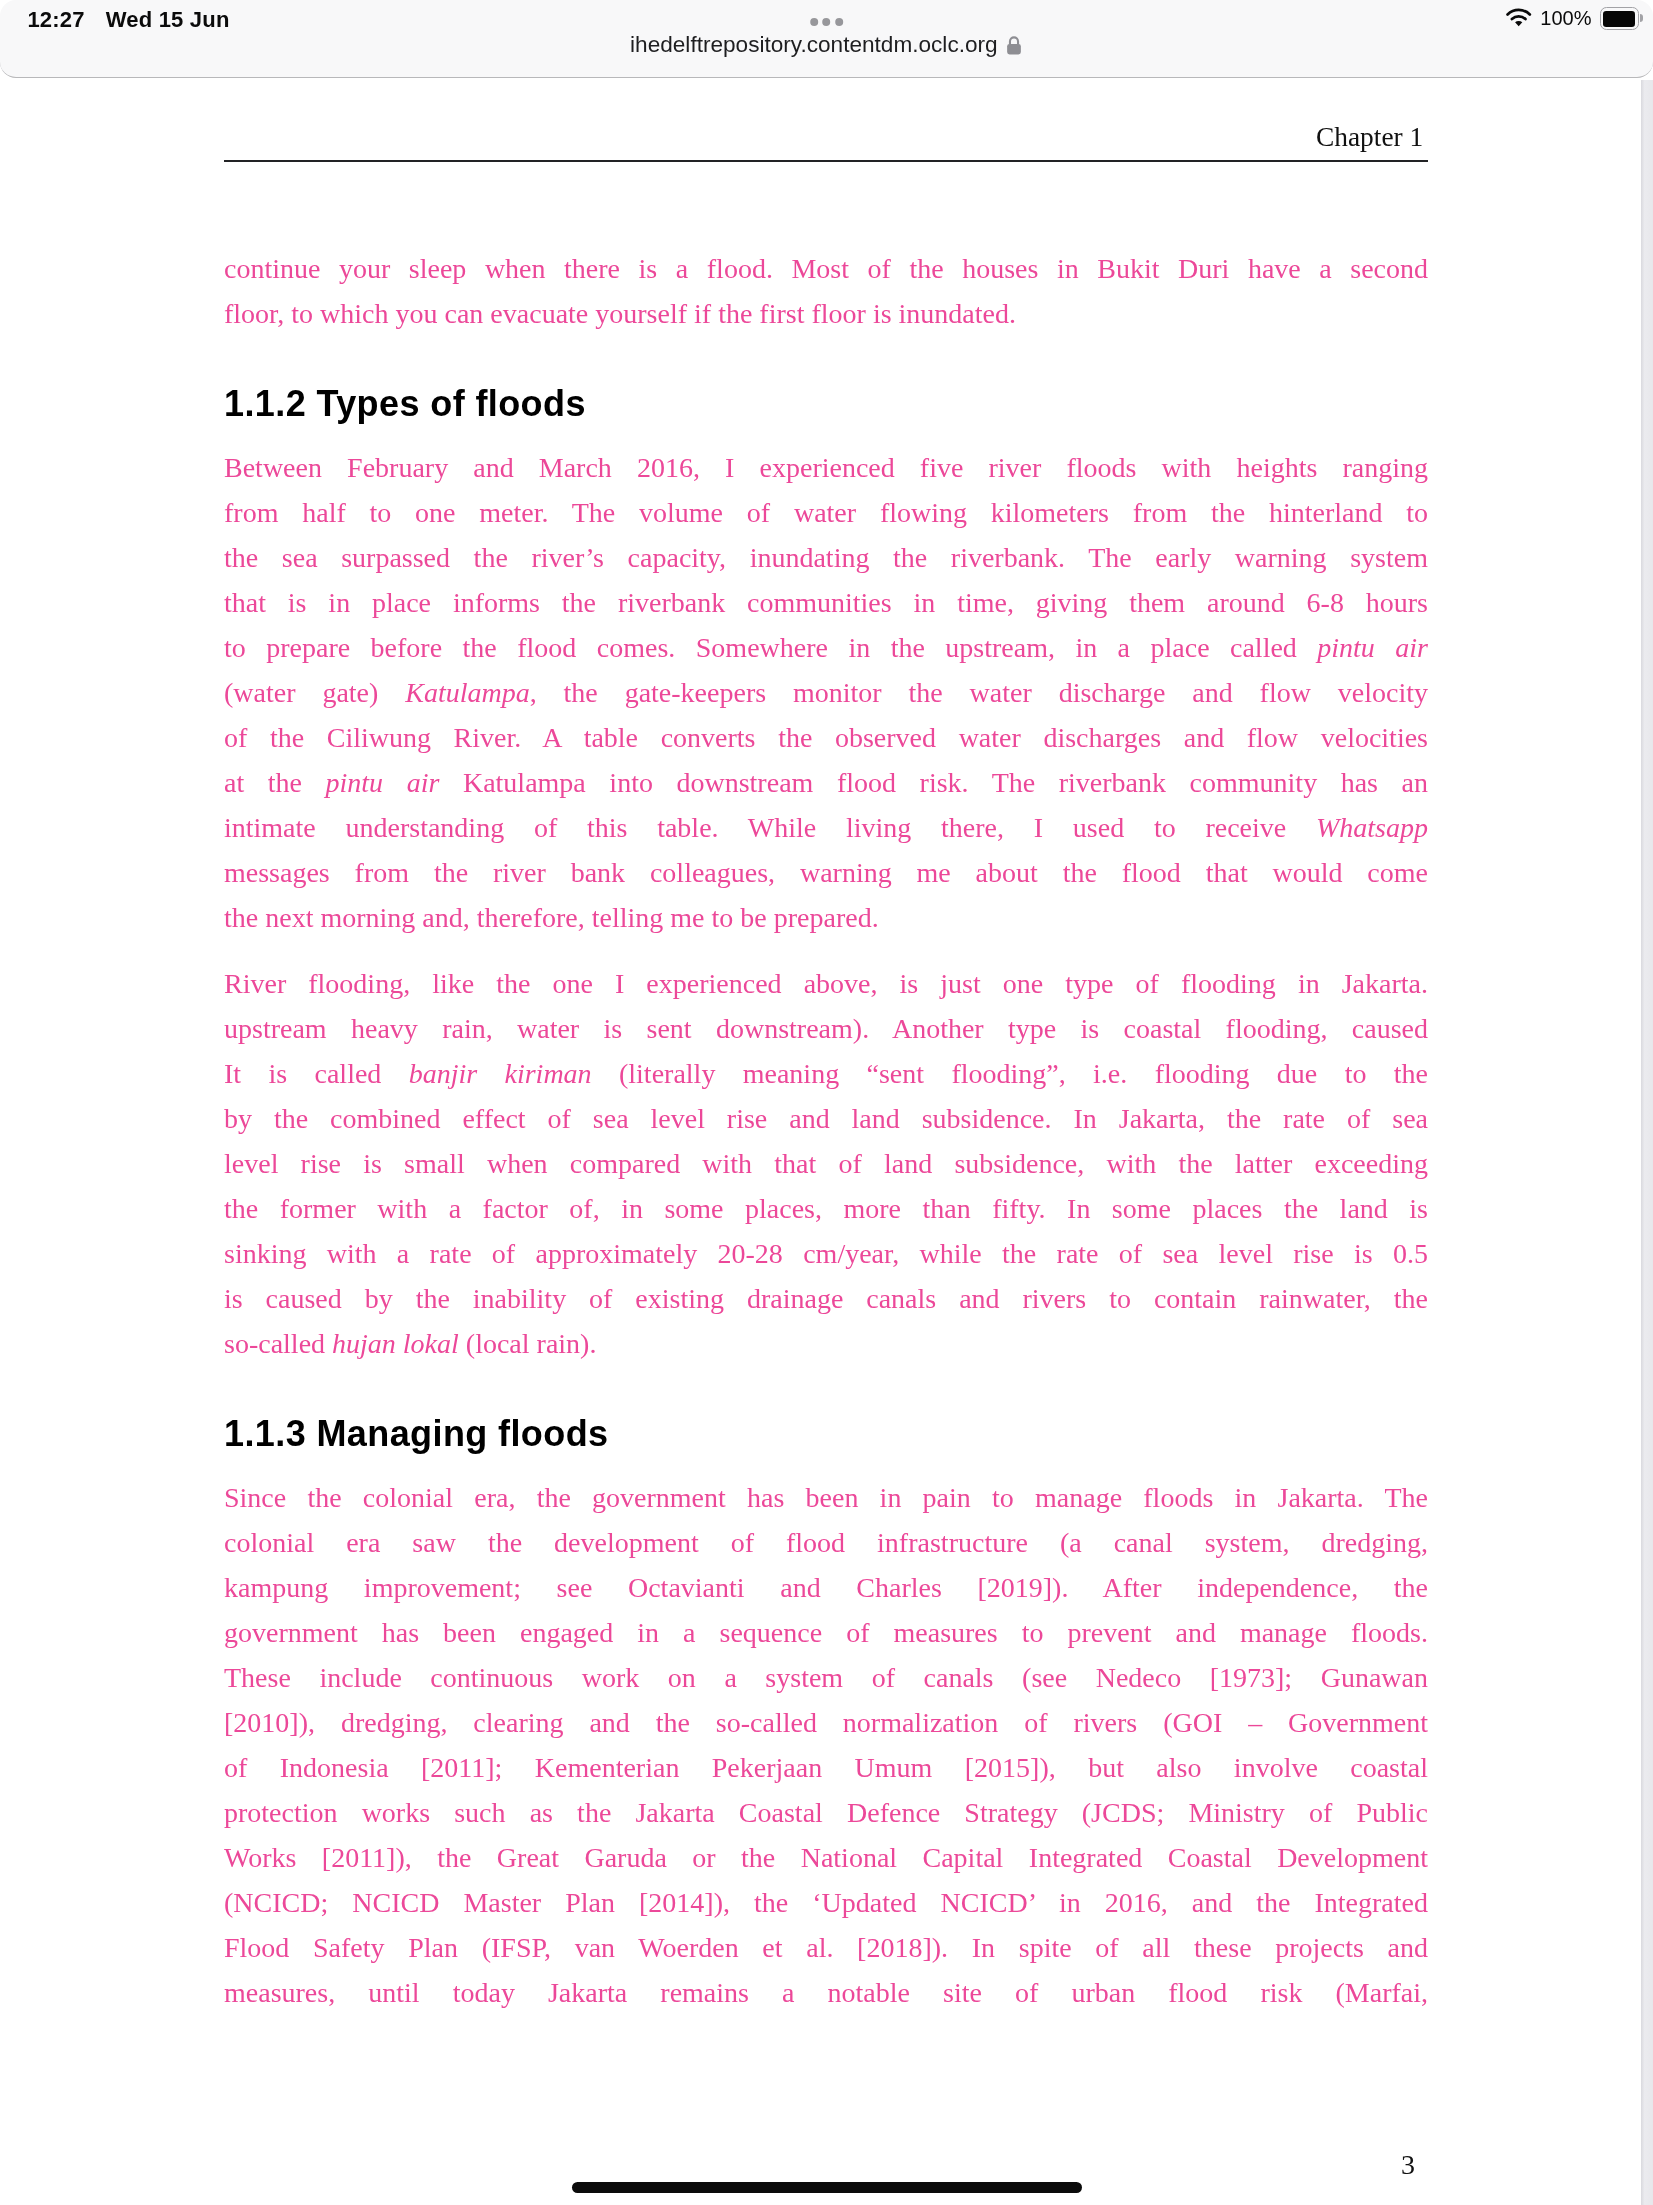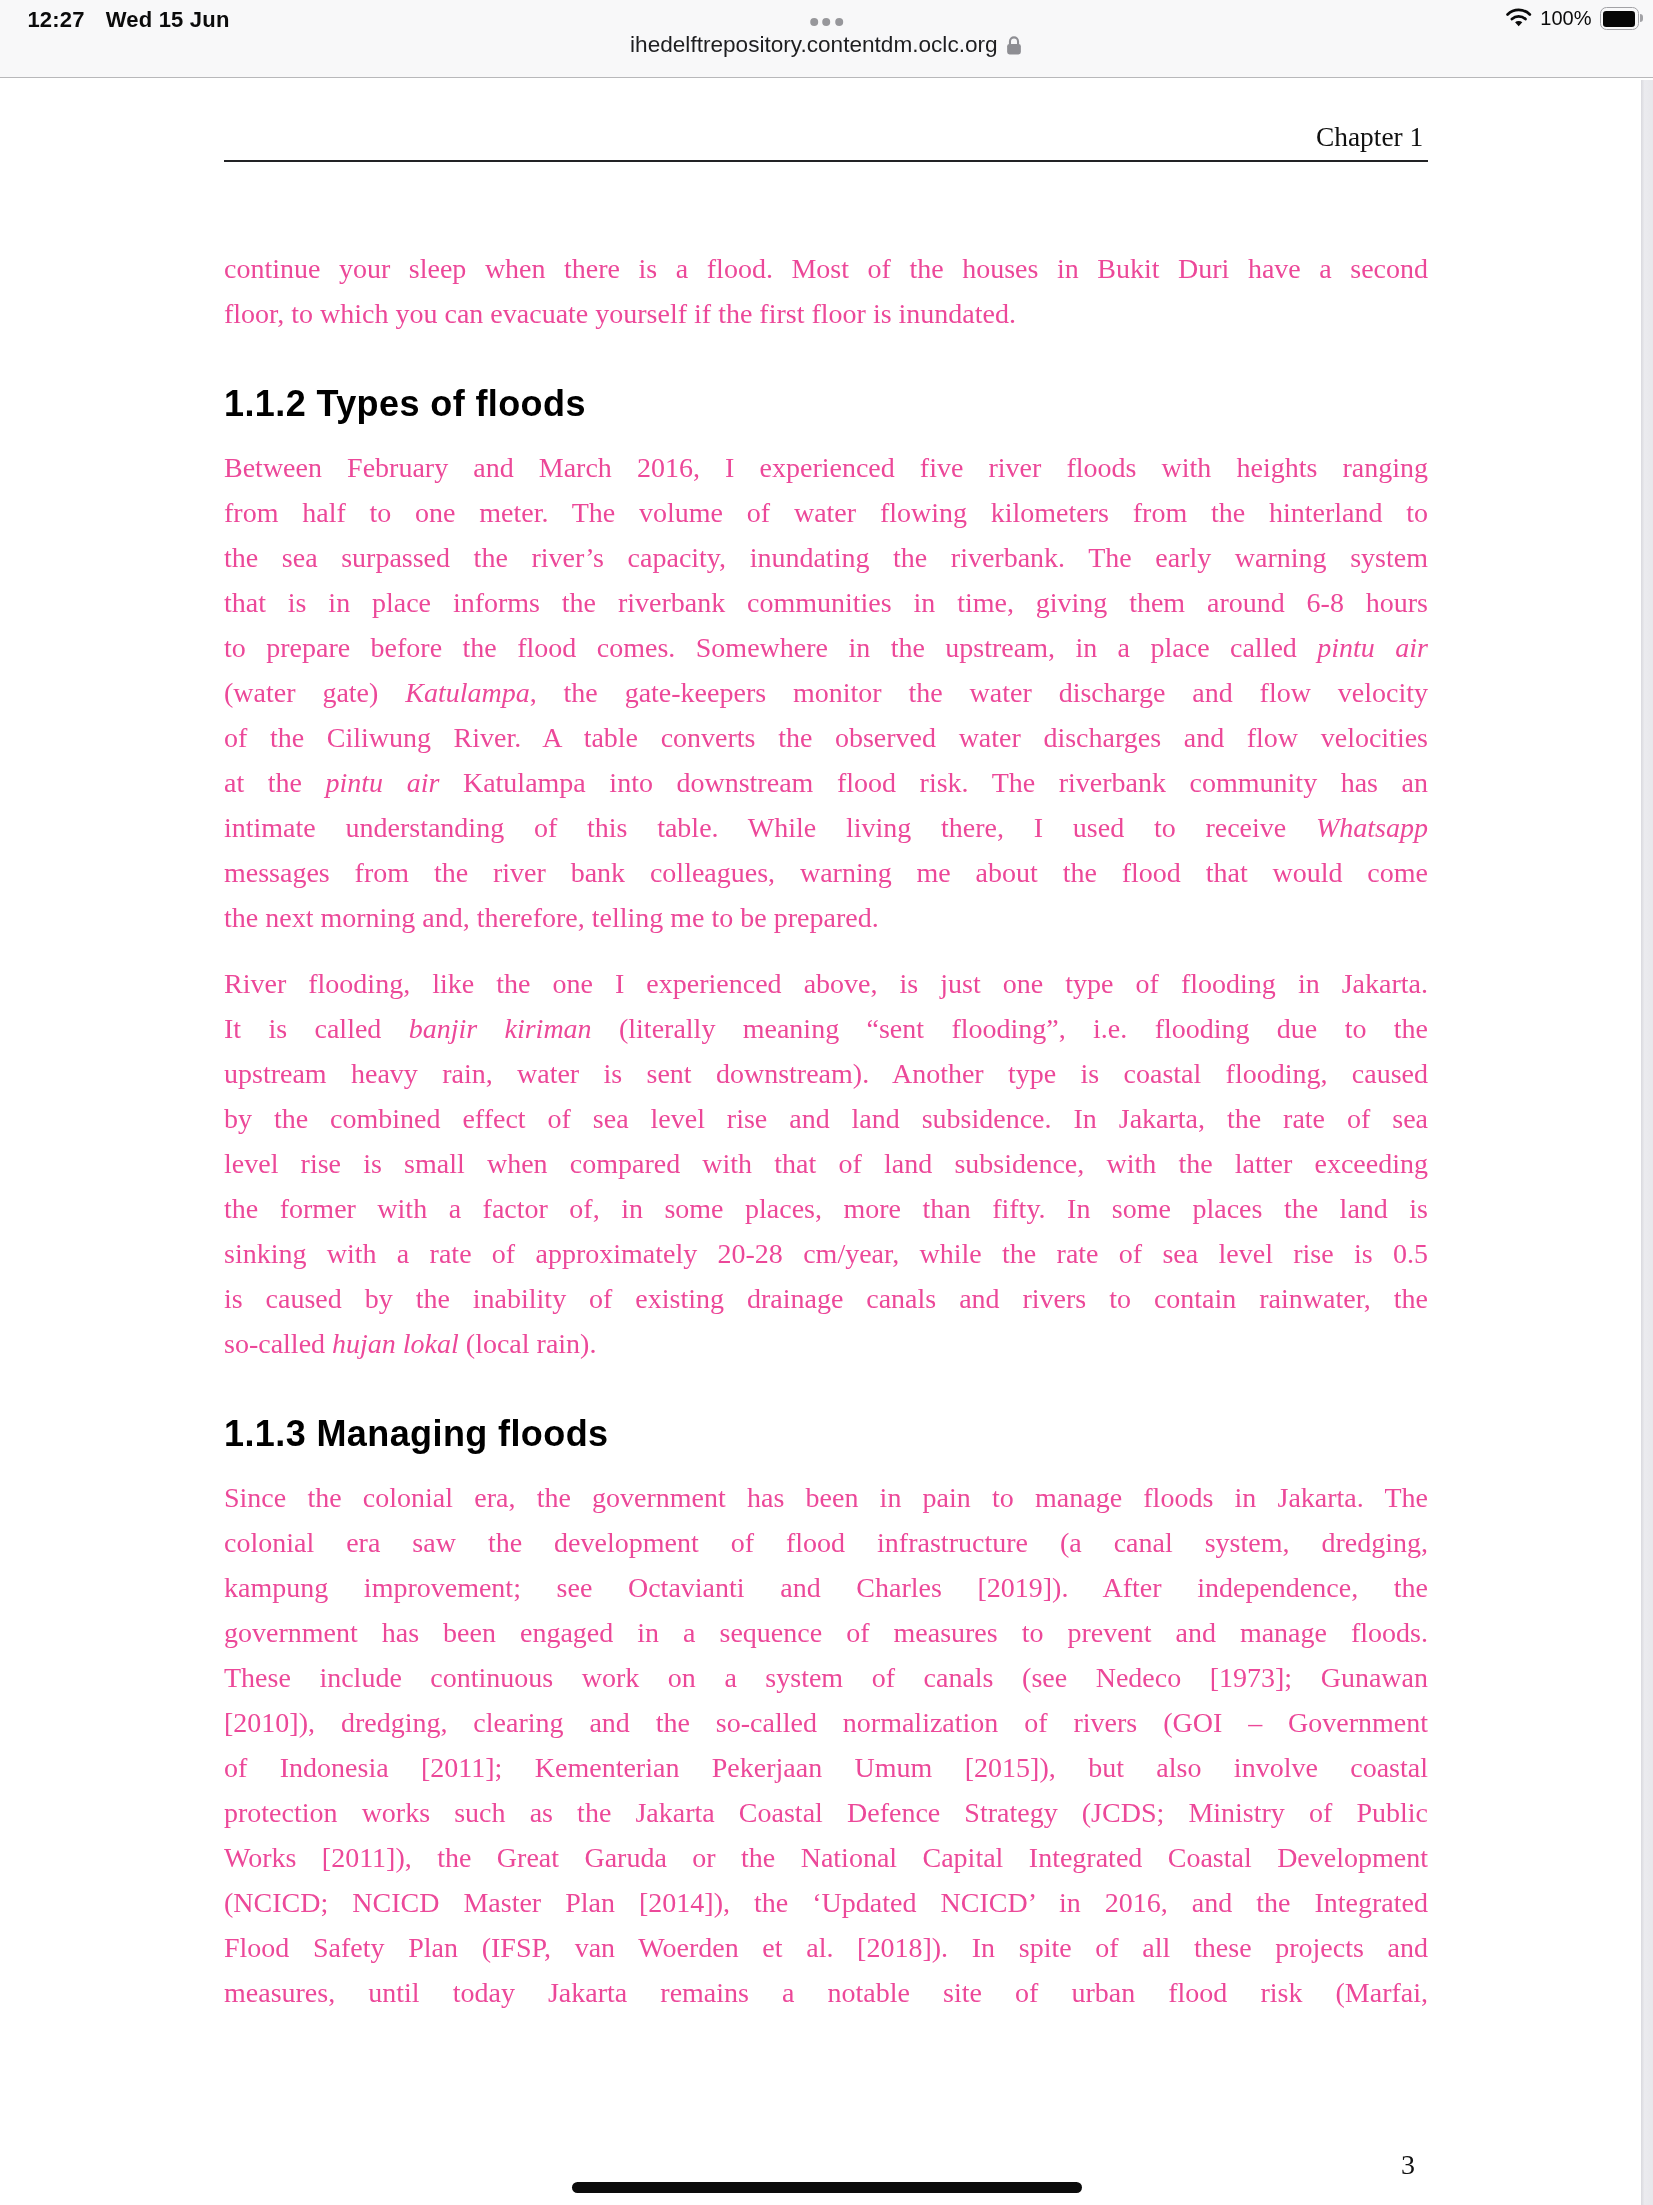--- a/index.html
+++ b/index.html
@@ -6,21 +6,21 @@
   .screen {
     position:relative; width:1653px; height:2205px;
     background:#ffffff; overflow:hidden;
     font-family:"Liberation Sans", sans-serif;
     -webkit-font-smoothing:antialiased;
   }
 
   
   .chrome {
     position:absolute; left:0; top:0; width:1653px; height:78px;
-    background:#f8f8f9; border-bottom:1.6px solid #b8b8ba; box-sizing:border-box;
+    background:#f8f8f9; border-bottom:1.6px solid #b8b8ba; box-sizing:border-box;border-radius:16px;
   }
   .status-left {
     position:absolute; left:27.4px; top:6.5px; font-size:22px; font-weight:600; color:#0b0b0b;
     display:flex; gap:21px; letter-spacing:0.2px;
   }
   .dots { position:absolute; left:50%; top:18px; transform:translateX(-50%); display:flex; gap:4.8px; }
   .dot { width:8px; height:8px; border-radius:50%; background:#97979b; }
   .status-right { position:absolute; right:14.5px; top:7.3px; display:flex; align-items:center; gap:8px; }
   .batt-pct { font-size:20px; font-weight:500; color:#0b0b0b; }
   .battery { position:relative; width:37px; height:21px; border:1.6px solid #a2a2a6; border-radius:6.5px; }
@@ -133,22 +133,22 @@
           <div class="line">to prepare before the flood comes. Somewhere in the upstream, in a place called <i>pintu air</i></div>
           <div class="line">(water gate) <i>Katulampa</i>, the gate-keepers monitor the water discharge and flow velocity</div>
           <div class="line">of the Ciliwung River. A table converts the observed water discharges and flow velocities</div>
           <div class="line">at the <i>pintu air</i> Katulampa into downstream flood risk. The riverbank community has an</div>
           <div class="line">intimate understanding of this table. While living there, I used to receive <i>Whatsapp</i></div>
           <div class="line">messages from the river bank colleagues, warning me about the flood that would come</div>
           <div class="line last">the next morning and, therefore, telling me to be prepared.</div>
         </div>
         <div class="paragraph">
           <div class="line">River flooding, like the one I experienced above, is just one type of flooding in Jakarta.</div>
+          <div class="line">upstream heavy rain, water is sent downstream). Another type is coastal flooding, caused</div>
           <div class="line">It is called <i>banjir kiriman</i> (literally meaning “sent flooding”, i.e. flooding due to the</div>
-          <div class="line">upstream heavy rain, water is sent downstream). Another type is coastal flooding, caused</div>
           <div class="line">by the combined effect of sea level rise and land subsidence. In Jakarta, the rate of sea</div>
           <div class="line">level rise is small when compared with that of land subsidence, with the latter exceeding</div>
           <div class="line">the former with a factor of, in some places, more than fifty. In some places the land is</div>
           <div class="line">sinking with a rate of approximately 20-28 cm/year, while the rate of sea level rise is 0.5</div>
           <div class="line">is caused by the inability of existing drainage canals and rivers to contain rainwater, the</div>
           <div class="line last">so-called <i>hujan lokal</i> (local rain).</div>
         </div>
         <div class="section-heading">1.1.3 Managing floods</div>
         <div class="paragraph">
           <div class="line">Since the colonial era, the government has been in pain to manage floods in Jakarta. The</div>

